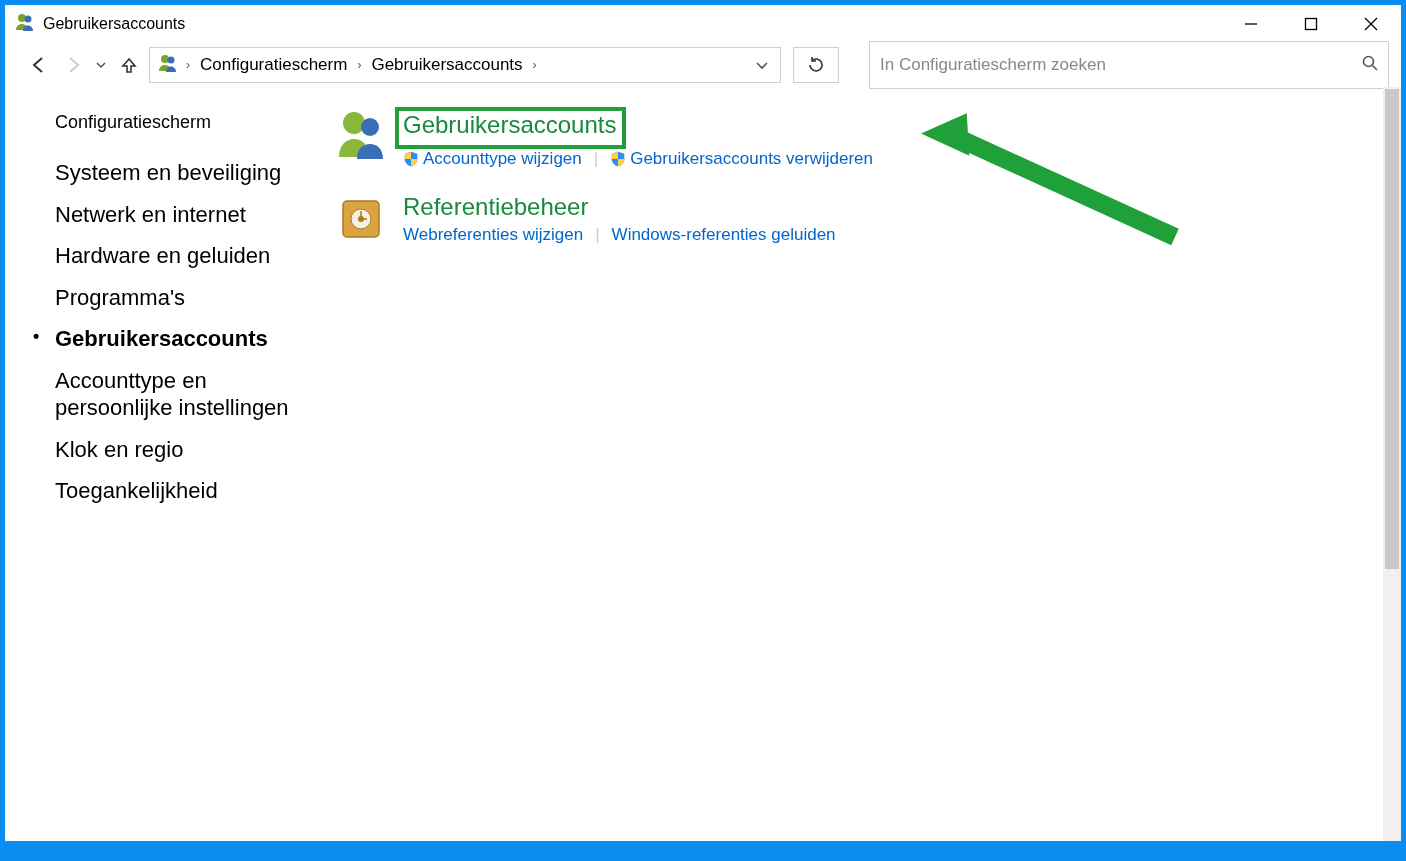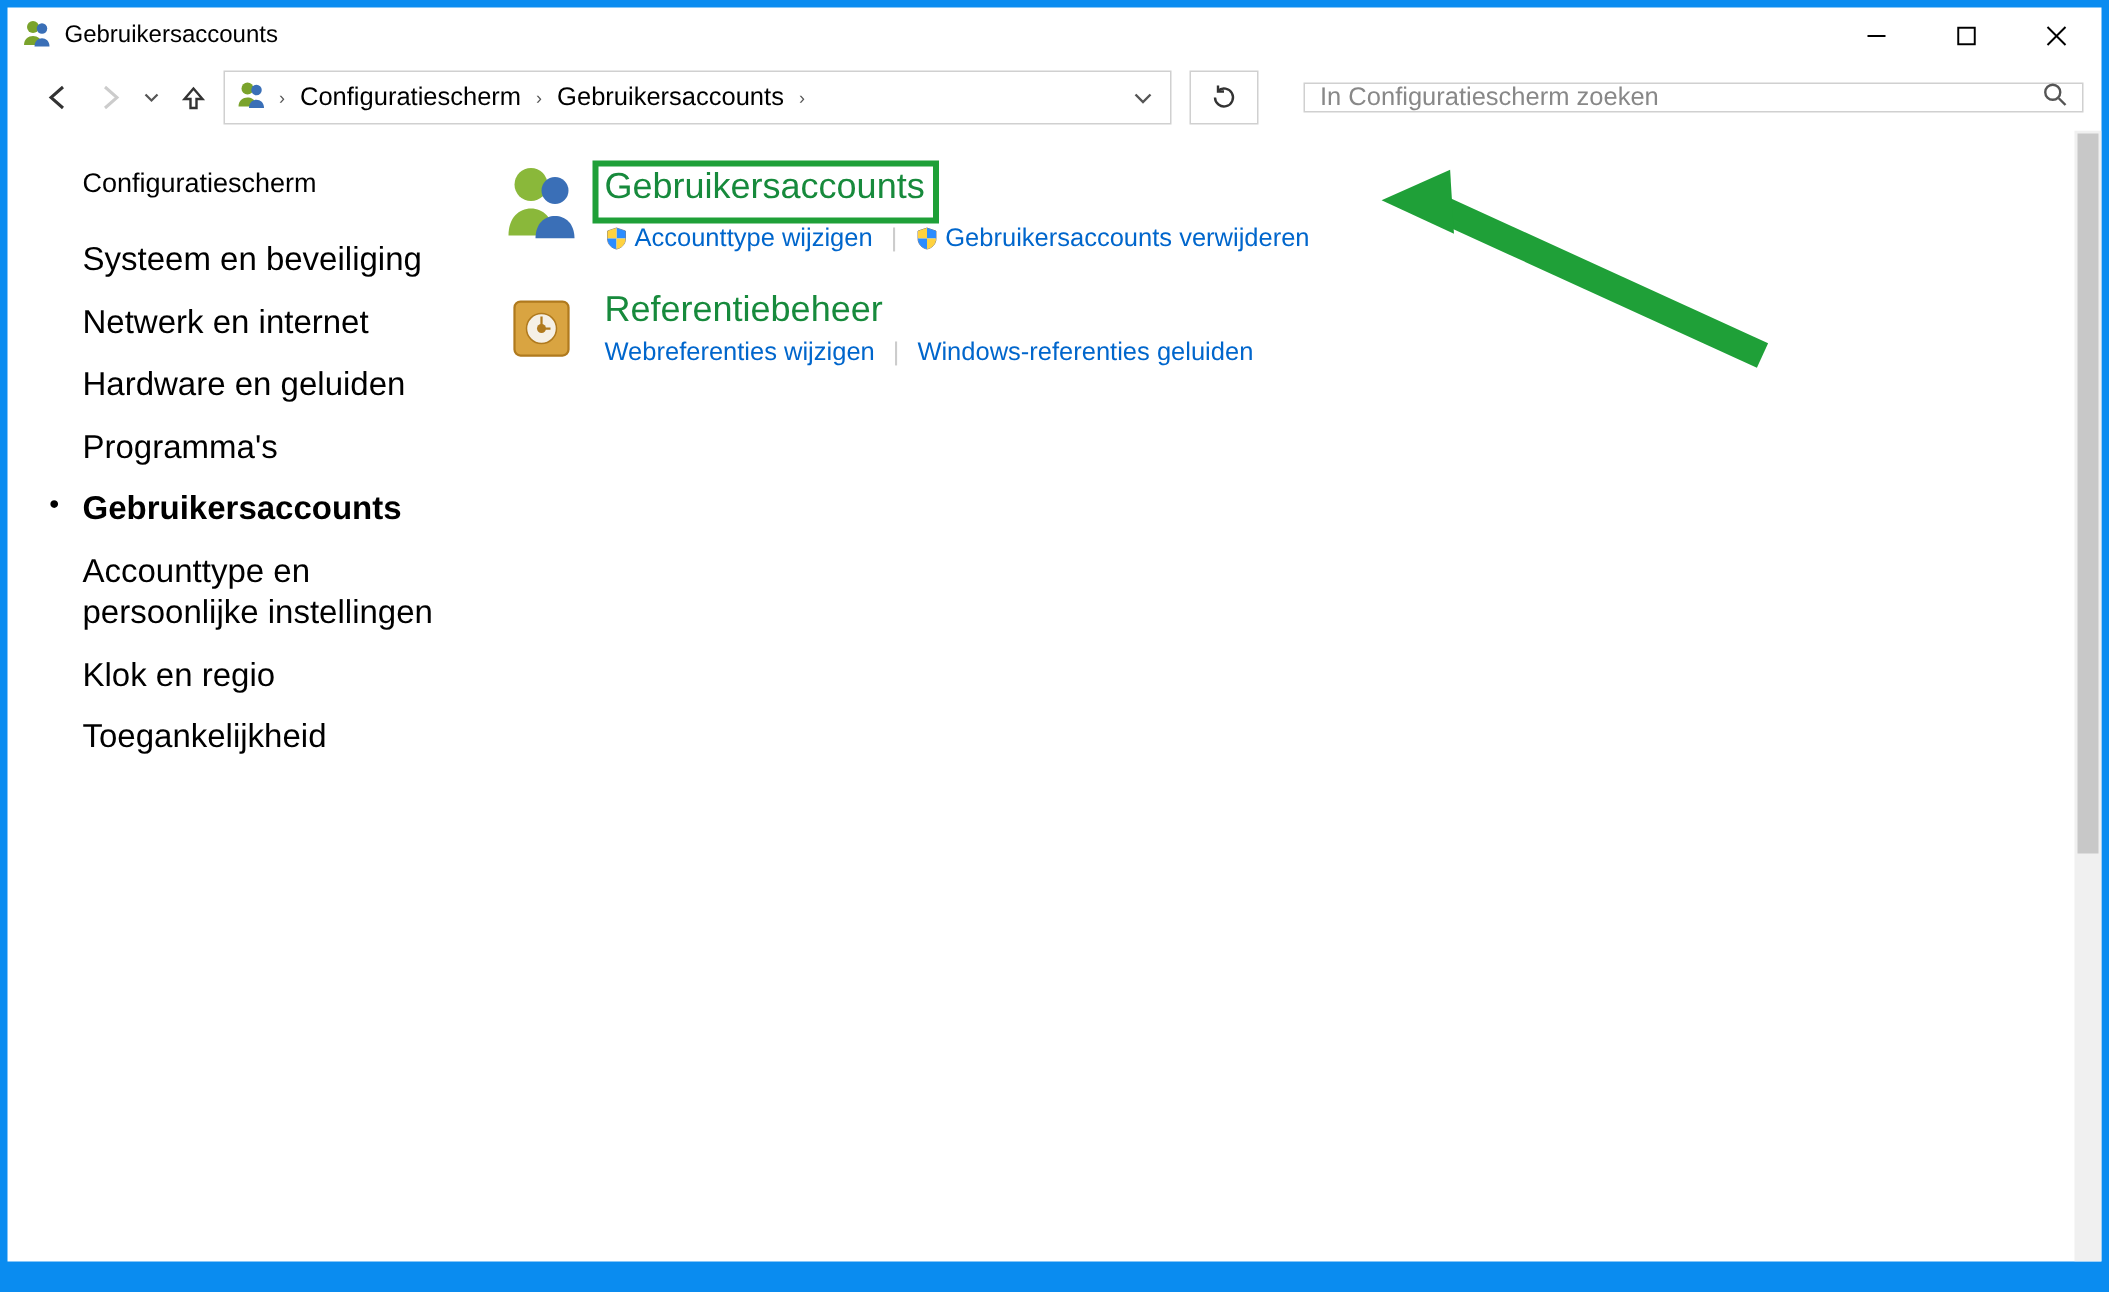--- a/index.html
+++ b/index.html
@@ -74,21 +74,21 @@
   .addr-dd { width:28px; height:34px; display:flex; align-items:center; justify-content:center; color:#555; }
   .refresh-box {
     width: 46px; height:36px;
     border:1px solid #d0d0d0;
     margin-left:6px;
     display:flex; align-items:center; justify-content:center;
     color:#333;
   }
   .searchbox {
     width: 520px;
-    height: 20px;
+    height: 48px;
     border:1px solid #d0d0d0;
     margin-left: 24px;
     display:flex;
     align-items:center;
     padding: 0 10px;
     color:#888;
     font-size: 17px;
   }
   .searchbox .ph { flex:1; color:#888; }
   .searchbox .search-ico { color:#555; }

